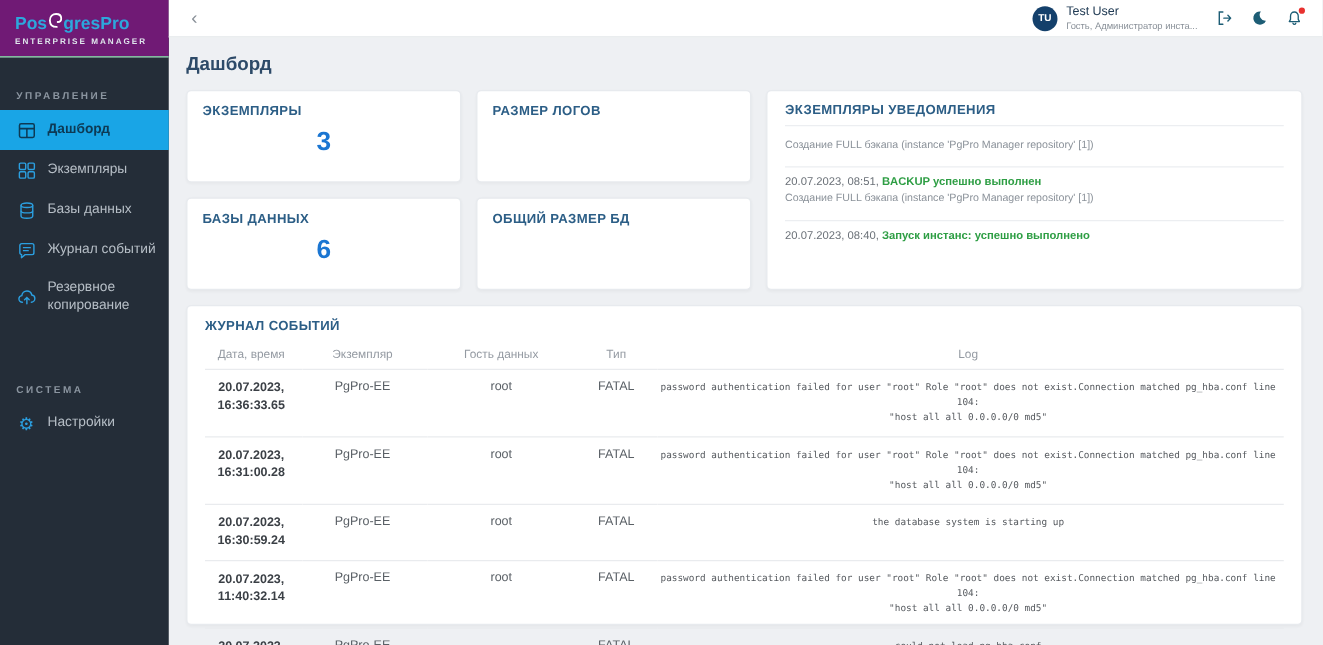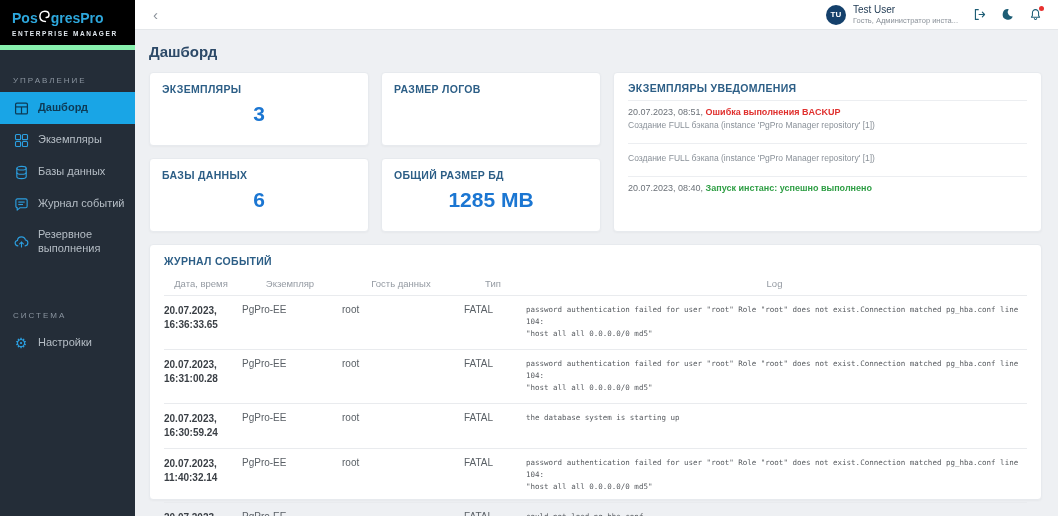--- a/index.html
+++ b/index.html
@@ -1,25 +1,25 @@
 <!DOCTYPE html>
 <html><head>
 <meta charset="utf-8">
 <style>
   * { margin:0; padding:0; box-sizing:border-box; }
   html,body { width:1058px; height:516px; overflow:hidden; }
   body { display:flex; font-family:"Liberation Sans",sans-serif; background:#eef0f3; }
 
   
   .sidebar { width:135px; min-width:135px; height:100%; background:#242d38; color:#b6bec6; display:flex; flex-direction:column; }
-  .logo-block { padding:10px 12px 8px 12px; background:#000000; border-bottom:5px solid #86efac; }
+  .logo-block { padding:10px 12px 8px 12px; background:#701a75; border-bottom:1px solid #86efac; }
   .brand { font-size:14px; font-weight:bold; color:#2da7dc; display:flex; align-items:flex-end; line-height:1; }
   .brand .eleph { margin:0 1px; display:inline-block; }
   .brand-sub { margin-top:5px; font-size:6.5px; letter-spacing:1.6px; color:#dfe6ec; font-weight:bold; }
-  .nav-section-label { margin:26px 13px 7px 13px; font-size:8px; letter-spacing:2px; color:#8b95a0; font-weight:normal; }
+  .nav-section-label { margin:26px 13px 7px 13px; font-size:8px; letter-spacing:2px; color:#8b95a0; font-weight:bold; }
   .nav-section-label.second { margin-top:47px; }
   .nav-item { display:flex; align-items:center; gap:9px; padding:8px 8px 8px 13px; font-size:11px; color:#b6bec6; cursor:pointer; line-height:1.25; }
   .nav-item .nicon { color:#2b9fe0; width:16px; min-width:16px; height:16px; display:flex; align-items:center; justify-content:center; }
   .nav-item.active { background:#19a5e6; color:#0d3a55; font-weight:bold; }
   .nav-item.active .nicon { color:#0d3a55; }
   .nicon svg { display:block; }
   .gear-glyph { font-size:14px; line-height:1; }
 
   
   .main { flex:1; display:flex; flex-direction:column; height:100%; }
@@ -48,21 +48,21 @@
   .notif-item:first-of-type { margin-top:7px; }
   .notif-line1 { font-size:9px; color:#6b7178; }
   .notif-status { font-weight:bold; }
   .notif-status.error { color:#e0302e; }
   .notif-status.success { color:#2e9e44; }
   .notif-detail { margin-top:3px; font-size:8.5px; color:#8a9199; }
 
   .journal-card { margin-top:12px; padding:10px 14px 6px 14px; height:256px; display:flex; flex-direction:column; }
   table { width:100%; border-collapse:collapse; table-layout:fixed; margin-top:6px; }
   th { text-align:center; font-weight:normal; color:#949aa2; font-size:9.5px; padding:5px 4px 6px 0; border-bottom:1px solid #e9ebee; }
-  td { padding:8px 4px 9px 0; border-bottom:1px solid #e9ebee; vertical-align:top; font-size:10px; color:#5a6066; }
+  td { padding:8px 4px 9px 0; border-bottom:1px solid #e9ebee; vertical-align:top; font-size:10px; color:#5a6066;text-align:center; }
   .cell-date { font-weight:bold; color:#3a3f45; line-height:1.35; }
   .cell-log { font-family:"DejaVu Sans Mono",monospace; font-size:7.5px; color:#55595e; line-height:1.6; }
 </style>
 </head>
 <body>
 
 <aside class="sidebar">
   <div class="logo-block">
     <div class="brand">
       <span>Pos</span>
@@ -123,21 +123,21 @@
     <span>Журнал событий</span>
   </div>
 
   <div class="nav-item">
     <span class="nicon">
       <svg width="15" height="15" viewBox="0 0 16 16">
           <path d="M4.2 12.6 C2.4 12.6 1.2 11.3 1.2 9.7 C1.2 8.2 2.3 7.1 3.7 6.9 C3.9 4.7 5.7 3 8 3 C10.1 3 11.8 4.4 12.2 6.4 C13.7 6.6 14.8 7.8 14.8 9.4 C14.8 11.1 13.5 12.6 11.8 12.6" stroke="currentColor" stroke-width="1.2" fill="none" stroke-linecap="round"></path>
           <path d="M8 13.8 V8.6 M8 8.6 L6 10.5 M8 8.6 L10 10.5" stroke="currentColor" stroke-width="1.2" fill="none" stroke-linecap="round" stroke-linejoin="round"></path>
         </svg>
     </span>
-    <span>Резервное выполнения</span>
+    <span>Резервное копирование</span>
   </div>
 
   <div class="nav-section-label second">СИСТЕМА</div>
 
 
   <div class="nav-item">
     <span class="nicon gear-glyph">⚙</span>
     <span>Настройки</span>
   </div>
 </aside>
@@ -186,34 +186,33 @@
         </div>
         <div class="card stat-card">
           <div class="card-title">РАЗМЕР ЛОГОВ</div>
         </div>
         <div class="card stat-card">
           <div class="card-title">БАЗЫ ДАННЫХ</div>
           <div class="stat-value">6</div>
         </div>
         <div class="card stat-card">
           <div class="card-title">ОБЩИЙ РАЗМЕР БД</div>
-          <div class="stat-value">1285 MB</div>
         </div>
       </div>
 
       <div class="card notif-card">
         <div class="card-title">ЭКЗЕМПЛЯРЫ УВЕДОМЛЕНИЯ</div>
         <div class="notif-item">
+          <div class="notif-detail">Создание FULL бэкапа (instance 'PgPro Manager repository' [1])</div>
+        </div>
+        <div class="notif-item">
           <div class="notif-line1">
             <span>20.07.2023, 08:51,</span>
-            <span class="notif-status error">Ошибка выполнения BACKUP</span>
+            <span class="notif-status success">BACKUP успешно выполнен</span>
           </div>
-          <div class="notif-detail">Создание FULL бэкапа (instance 'PgPro Manager repository' [1])</div>
-        </div>
-        <div class="notif-item">
           <div class="notif-detail">Создание FULL бэкапа (instance 'PgPro Manager repository' [1])</div>
         </div>
         <div class="notif-item">
           <div class="notif-line1">
             <span>20.07.2023, 08:40,</span>
             <span class="notif-status success">Запуск инстанс: успешно выполнено</span>
           </div>
         </div>
       </div>
     </div>

